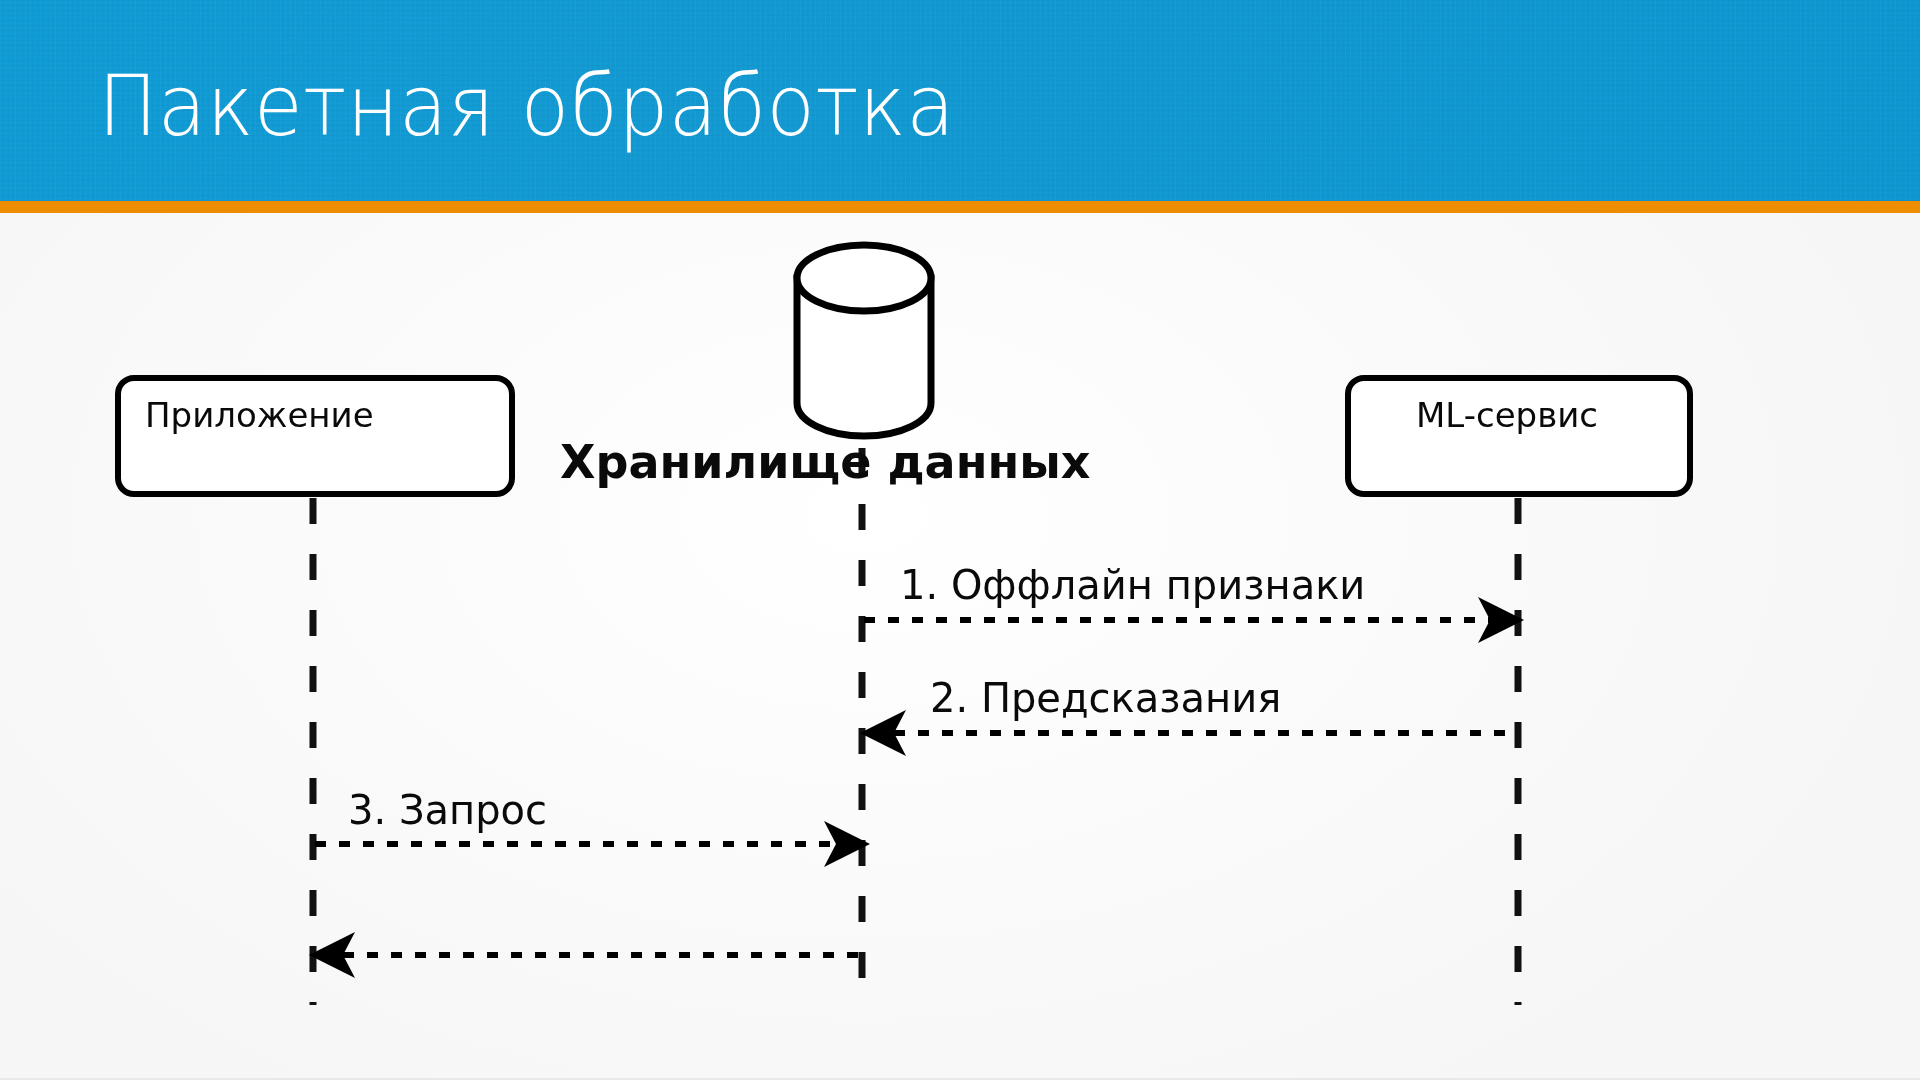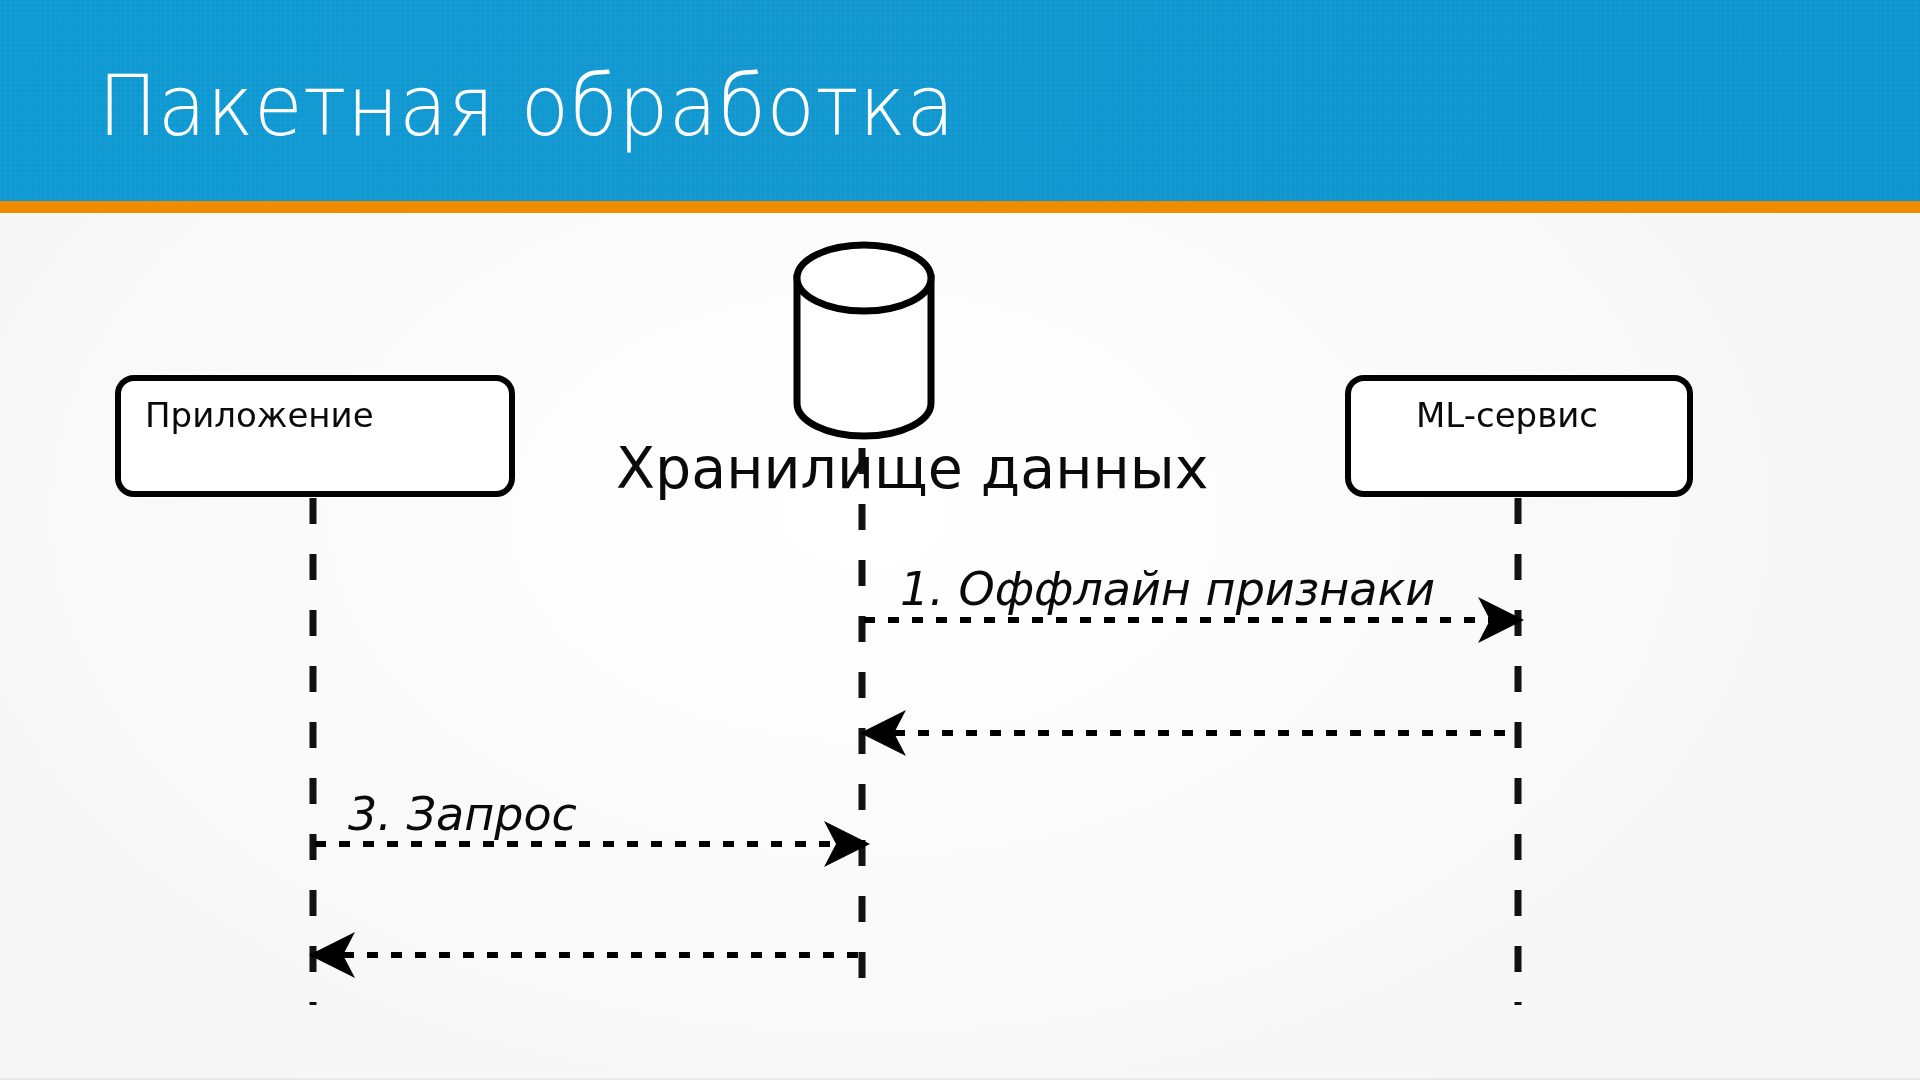--- a/index.html
+++ b/index.html
@@ -82,28 +82,27 @@
     font-family: "DejaVu Sans", sans-serif;
     font-weight: 400;
     color: #0a0a0a;
     white-space: nowrap;
   }
   .box-label { font-size: 34px; }
   .msg-label {
     position: absolute;
     font-family: "DejaVu Sans", sans-serif;
     font-weight: 400;
-    font-size: 46px;
+    font-size: 40px;
     color: #0a0a0a;
     white-space: nowrap;
-    font-style: italic;
   }
 
   #lbl-app      { left: 145px; top: 395px; }
-  #lbl-store    { left: 616px; top: 435px; font-size: 57px; }
+  #lbl-store    { left: 560px; top: 435px; font-size: 46px; font-weight: bold; }
   #lbl-ml       { left: 1376px; top: 395px; margin-left: 40px; }
 
   #lbl-msg1 { left: 900px; top: 562px; }
   #lbl-msg2 { left: 930px; top: 675px; }
   #lbl-msg3 { left: 348px; top: 787px; }
   #lbl-msg4 { left: 382px; top: 898px; }
 </style>
 </head>
 <body>
 
@@ -162,17 +161,18 @@
   </svg>
 
   <div class="node-label box-label" id="lbl-app">Приложение</div>
 
   <div class="node-label" id="lbl-store">Хранилище данных</div>
 
   <div class="node-label box-label" id="lbl-ml">ML-сервис</div>
 
   <div class="msg-label" id="lbl-msg1">1. Оффлайн признаки</div>
 
+  <div class="msg-label" id="lbl-msg2">2. Предсказания</div>
 
   <div class="msg-label" id="lbl-msg3">3. Запрос</div>
 
 
 </div>
 
 </body></html>

